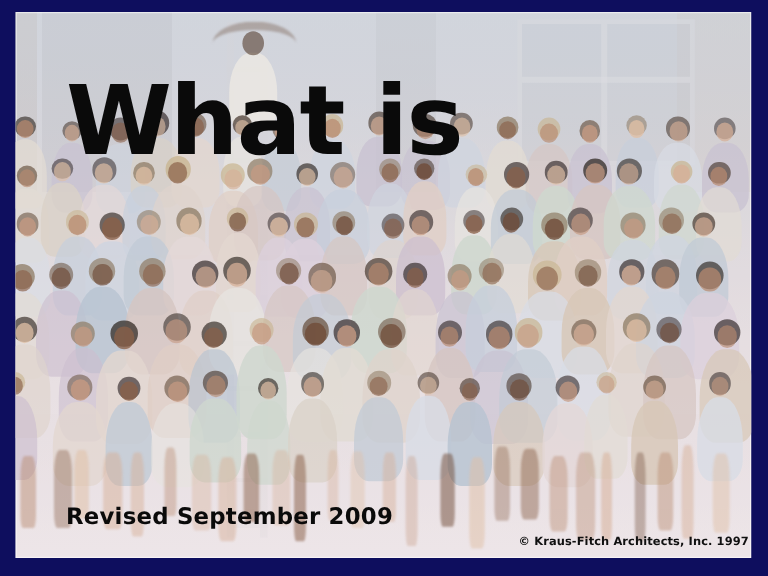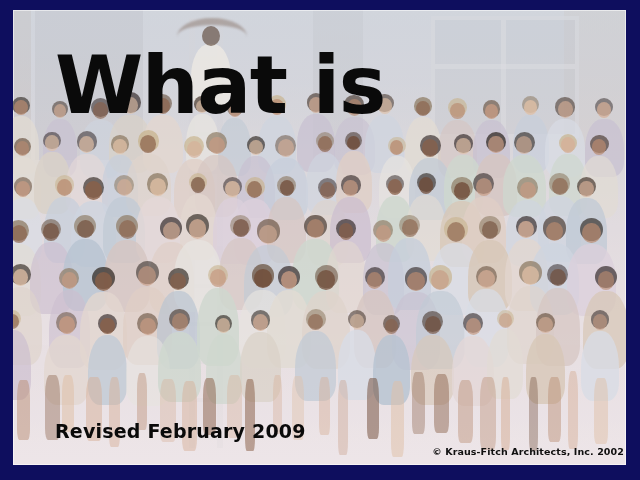--- a/index.html
+++ b/index.html
@@ -157,21 +157,21 @@
     position: absolute;
     inset: 0;
     border: 1px solid rgba(255,255,255,.55);
     pointer-events: none;
   }
 
   
   #title-block {
     position: absolute;
     left: 55px;
-    top: 48px;
+    top: 63px;
     z-index: 40;
     pointer-events: none;
   }
   .title-line {
     font-family: "DejaVu Sans", "Liberation Sans", sans-serif;
     font-weight: 700;
     font-size: 80px;
     line-height: 0.96;
     letter-spacing: -1.5px;
     color: #0a0a0a;
@@ -561,17 +561,17 @@
 
     <div id="photo-wash"></div>
     <div id="photo-haze"></div>
     <div id="photo-rim"></div>
   </div>
 
   <div id="title-block">
     <div class="title-line">What is</div>
   </div>
 
-  <div id="revised">Revised February 2009</div>
-
-  <div id="credit">© Kraus-Fitch Architects, Inc. 2002</div>
+  <div id="revised">Revised September 2009</div>
+
+  <div id="credit">© Kraus-Fitch Architects, Inc. 1997</div>
 
 </div>
 
 </body></html>

